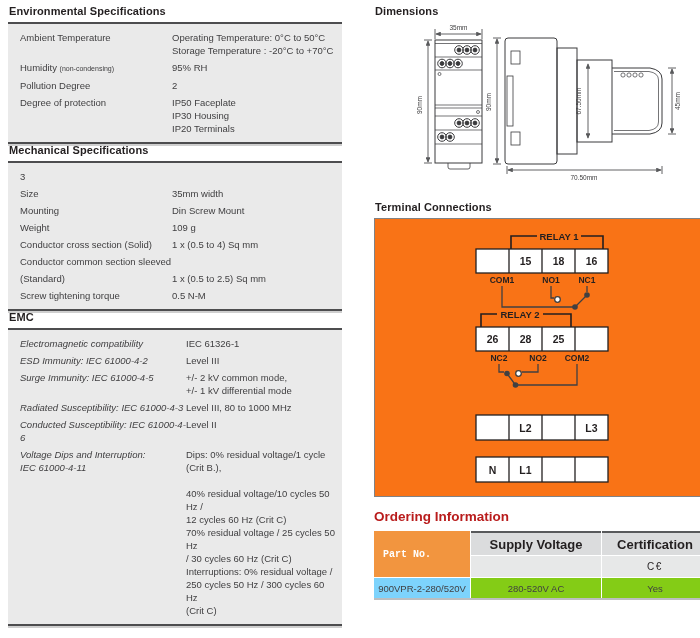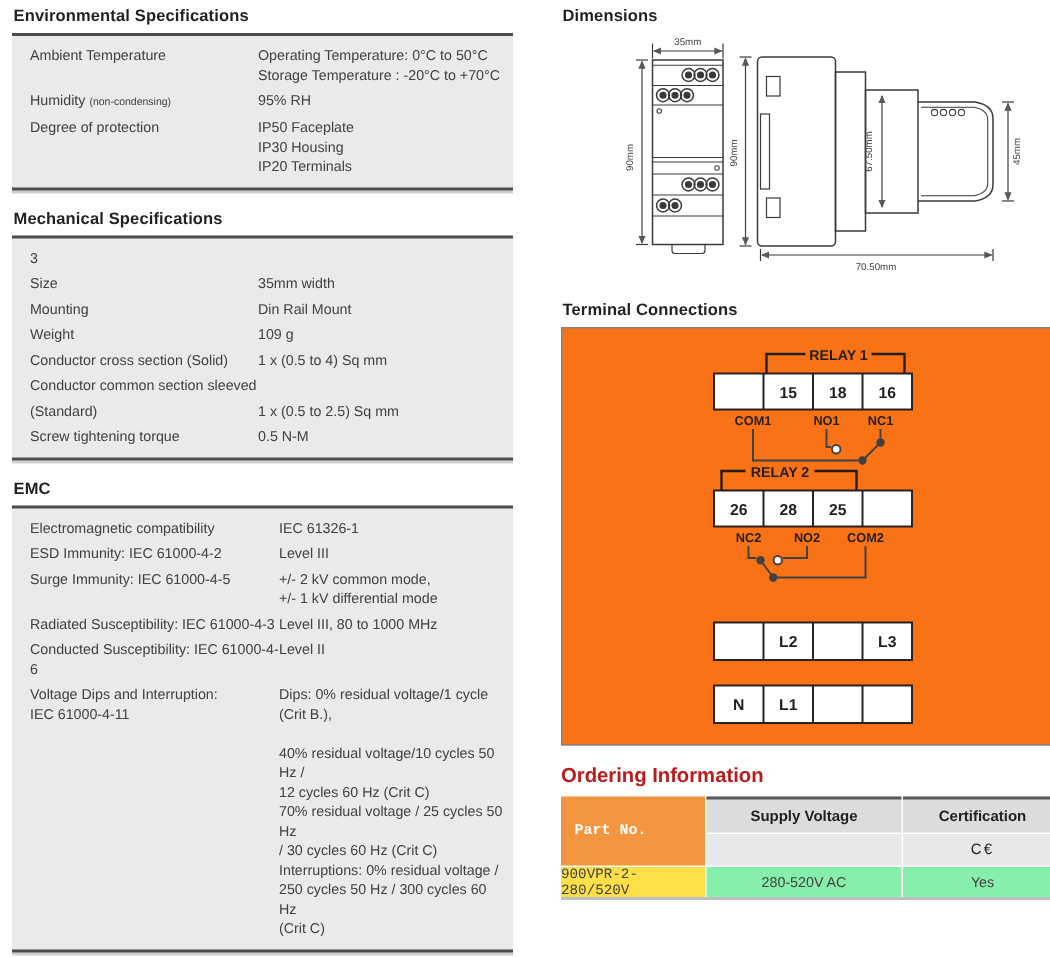--- a/index.html
+++ b/index.html
@@ -14,25 +14,24 @@
   .sec-heading {
     font-size:11px; font-weight:bold; color:#231f20;
     margin:0 0 5px 1px; letter-spacing:0.1px;
   }
   .spec-table {
     background:#eaeaea;
     border-top:2px solid #4d4d4f;
     border-bottom:2px solid #4d4d4f;
     box-shadow:0 2px 0 #cfcfcf;
     padding:5px 0 5px 0;
-    margin-bottom:13px;
   }
   .spec-row { display:flex; padding:2px 0 2px 12px; }
   .spec-label { width:152px; flex:none; font-size:9.5px; line-height:13px; white-space:pre-line; }
-  .emc .spec-label { width:166px; }
+  .emc .spec-label { width:166px;font-style:italic; }
   .spec-value { flex:1; font-size:9.5px; line-height:13px; white-space:pre-line; padding-right:4px; }
   .small-note { font-size:7px; }
 
   .dims-svg { display:block; margin-top:2px; }
   svg text { font-family:"Liberation Sans", sans-serif; fill:#414042; }
   .dim-text { font-size:6.5px; }
   .term-box {
     border:1px solid #808285; height:277px; margin-top:4px; background:#f97316;
   }
   .term-num { font-size:10.5px; font-weight:bold; fill:#231f20; }
@@ -45,66 +44,70 @@
   .ord-table {
     display:grid; grid-template-columns:96px 130px 106px;
     grid-template-rows:24px 21px 20px; gap:1px; background:#ffffff; width:334px;
     border-bottom:2px solid #bcbec0;
   }
   .ord-part {
     grid-row:1 / span 2; background:#f2953f; color:#ffffff; font-weight:bold;
     font-size:10px; display:flex; align-items:center; padding-left:9px;font-family:Liberation Mono, monospace;
   }
   .ord-head {
-    background:#dbdcdd; border-top:2px solid #58595b; font-weight:bold; font-size:10px;
+    background:#dbdcdd; border-top:2px solid #58595b; font-weight:bold; font-size:13px;
     color:#231f20; display:flex; align-items:center; justify-content:center;
   }
   .ord-sub { background:#e7e8e8; display:flex; align-items:center; justify-content:center; }
   .ce { font-size:10px; letter-spacing:1.5px; color:#231f20; }
   .ord-cell {
-    background:#86efac; font-size:9.5px; display:flex; align-items:center; justify-content:center;
-  }
-  .ord-cell.part { background:#fde047;font-family:Liberation Mono, monospace; }
+    background:#84cc16; font-size:9.5px; display:flex; align-items:center; justify-content:center;
+  }
+  .ord-cell.part { background:#7dd3fc; }
 </style>
 </head>
 <body>
 
 <div class="left-col">
 
   <div class="sec-heading">Environmental Specifications</div>
   <div class="spec-table">
     <div class="spec-row">
       <div class="spec-label">Ambient Temperature</div>
       <div class="spec-value">Operating Temperature: 0°C to 50°C
 Storage Temperature : -20°C to +70°C</div>
     </div>
     <div class="spec-row">
       <div class="spec-label"><span>Humidity</span> <span class="small-note">(non-condensing)</span></div>
       <div class="spec-value">95% RH</div>
+    </div>
+    <div class="spec-row">
+      <div class="spec-label">Pollution Degree</div>
+      <div class="spec-value">2</div>
     </div>
     <div class="spec-row">
       <div class="spec-label">Degree of protection</div>
       <div class="spec-value">IP50 Faceplate
 IP30 Housing
 IP20 Terminals</div>
     </div>
   </div>
 
   <div class="sec-heading">Mechanical Specifications</div>
   <div class="spec-table">
     <div class="spec-row">
       <div class="spec-value">3</div>
     </div>
     <div class="spec-row">
       <div class="spec-label">Size</div>
       <div class="spec-value">35mm width</div>
     </div>
     <div class="spec-row">
       <div class="spec-label">Mounting</div>
-      <div class="spec-value">Din Rail Mount</div>
+      <div class="spec-value">Din Screw Mount</div>
     </div>
     <div class="spec-row">
       <div class="spec-label">Weight</div>
       <div class="spec-value">109 g</div>
     </div>
     <div class="spec-row">
       <div class="spec-label">Conductor cross section (Solid)</div>
       <div class="spec-value">1 x (0.5 to 4)  Sq mm</div>
     </div>
     <div class="spec-row">

